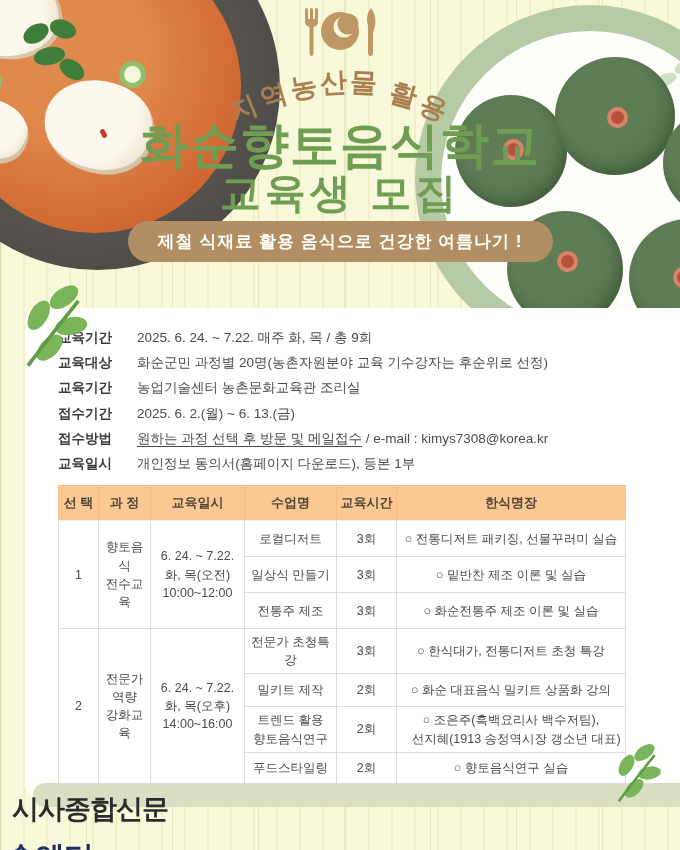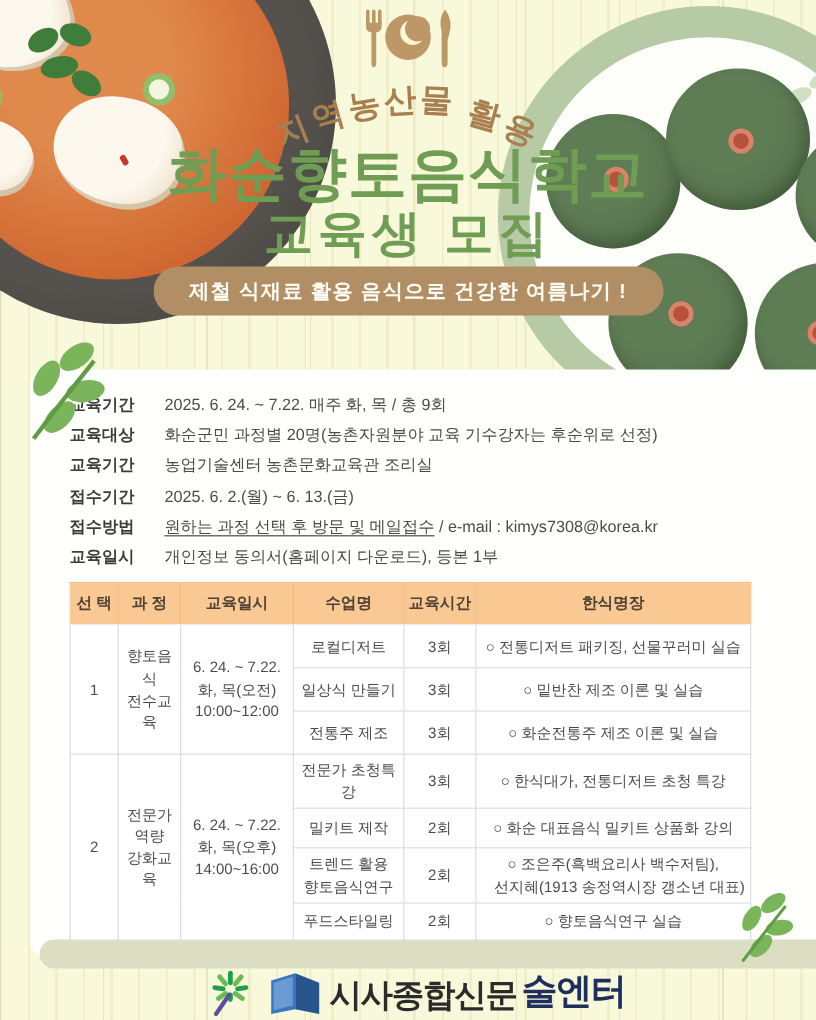--- a/index.html
+++ b/index.html
@@ -54,21 +54,21 @@
   .u{text-decoration:underline;text-underline-offset:3px;}
   
   table.course{border-collapse:collapse;margin-top:13px;width:567px;font-size:12.5px;color:#4b4b4b;table-layout:fixed;}
   table.course thead th{background:#f9c893;color:#4e4335;font-weight:bold;padding:8px 2px;font-size:13px;
     border:1px solid #f4ba80;border-bottom:1px solid #eee;}
   table.course thead th:first-child{border-left-color:#f9c893;}
   table.course thead th:last-child{border-right-color:#f9c893;}
   table.course tbody td{border:1px solid #dcdcdc;text-align:center;padding:4px 3px;white-space:pre-line;line-height:1.45;background:#fff;}
   td.content{text-align:left;padding-left:10px;}
   
-  .footer{position:absolute;left:12px;right:0;bottom:3px;height:46px;display:flex;align-items:flex-end;justify-content:center;gap:10px;z-index:2;}
+  .footer{position:absolute;left:12px;right:0;bottom:3px;height:46px;display:flex;align-items:flex-start;justify-content:center;gap:10px;z-index:2;flex-direction:column;}
   .wm-text{font-size:27px;font-weight:bold;color:#2b2b2b;letter-spacing:-1px;}
   .logo-text{font-size:30px;font-weight:bold;color:#1e2f5e;margin-left:-6px;letter-spacing:-1px;}
 </style>
 </head>
 <body>
 
 <div class="bg"></div>
 
 <div class="soup-pot">
   <div class="soup-inner">

